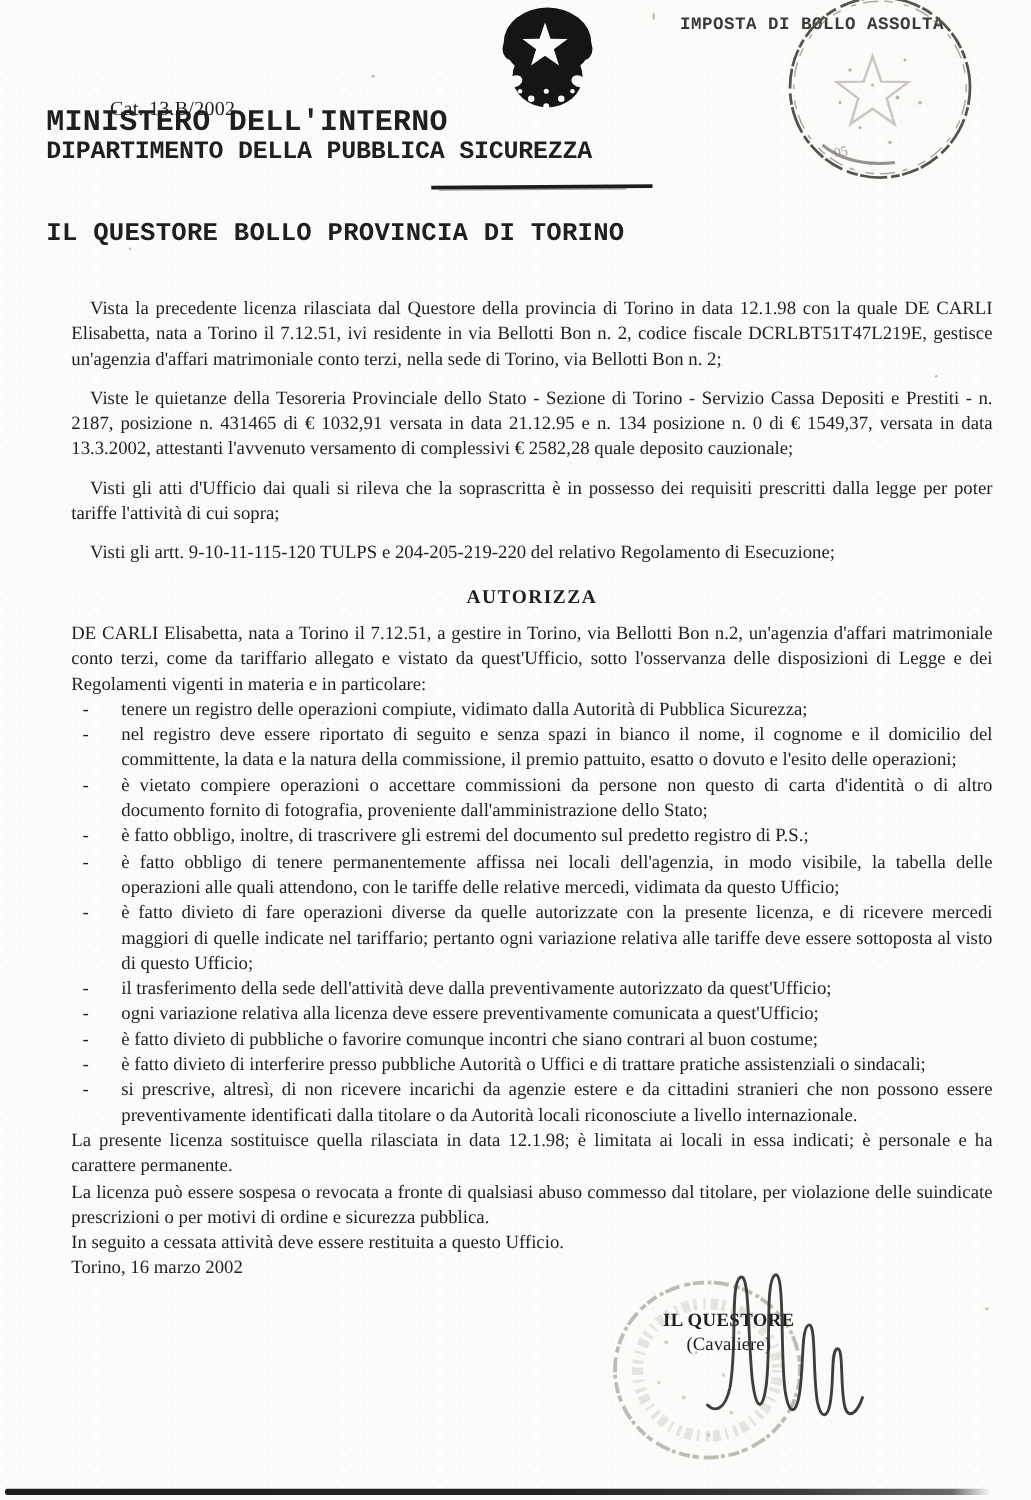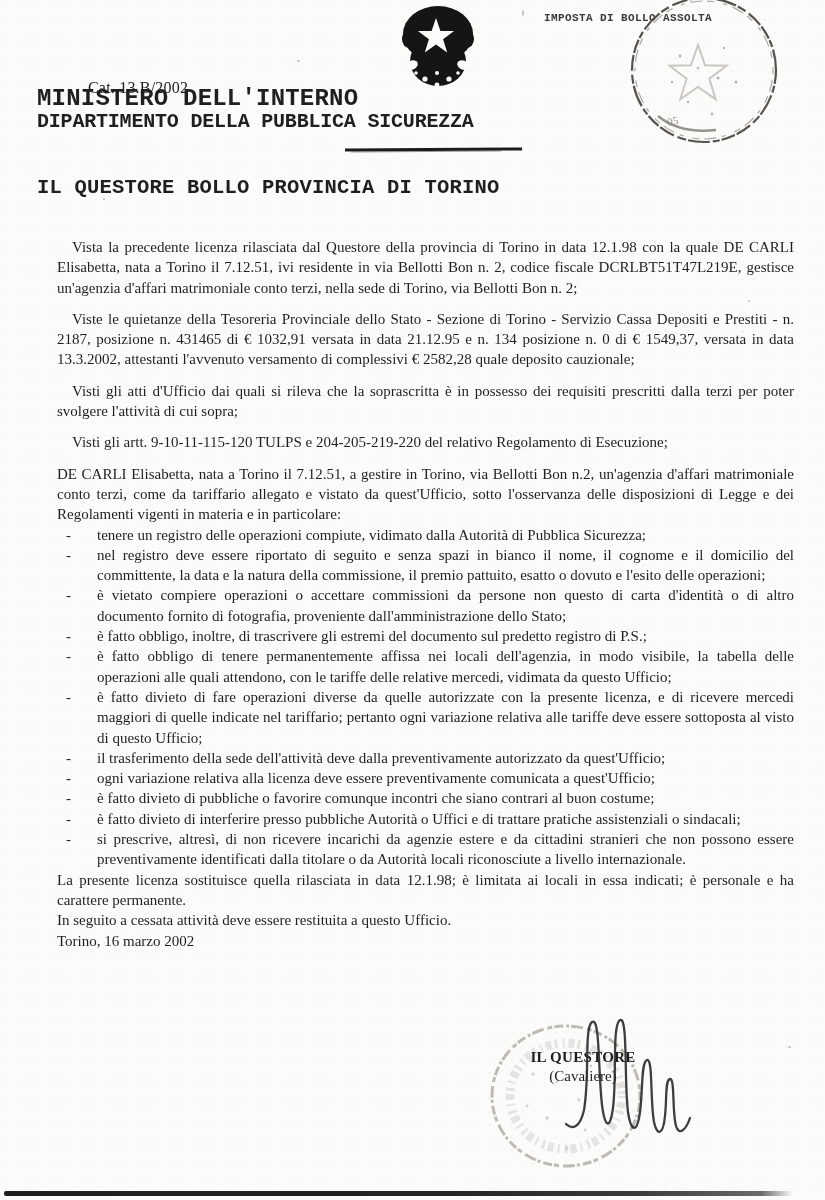--- a/index.html
+++ b/index.html
@@ -12,21 +12,21 @@
     content:"";position:absolute;inset:0;pointer-events:none;
     background-image:radial-gradient(rgba(60,58,54,0.035) 1px, transparent 1.2px);
     background-size:11px 13px;
   }
   .abs{position:absolute;}
   
   .emblem{left:385px;top:1px;}
   .bollo-text{
     left:544px;top:12px;white-space:nowrap;
     font-family:"Liberation Mono",monospace;font-weight:700;
-    font-size:11px;letter-spacing:.4px;color:#3a3a3a;
+    font-size:14px;letter-spacing:.4px;color:#3a3a3a;
   }
   .top-stamp{left:628px;top:-10px;}
   .cat{left:88px;top:79px;font-size:16px;letter-spacing:.2px;}
   .center-band{left:37px;width:780px;text-align:left;font-family:Liberation Mono, monospace;}
   .ministry{top:85px;font-size:24px;font-weight:700;letter-spacing:.2px;}
   .department{top:110px;font-size:20px;font-weight:700;letter-spacing:-.2px;}
   .divider{left:345px;top:148px;width:177px;height:2.5px;background:#1c1c1c;transform:rotate(-.4deg);}
   .divider::after{content:"";position:absolute;left:6px;top:3px;width:150px;height:1px;background:#44444488;}
   .office-title{top:176px;font-size:20.5px;font-weight:700;letter-spacing:.2px;}
   
@@ -100,23 +100,24 @@
   <div class="abs cat">Cat. 13.B/2002</div>
 
   <div class="abs center-band ministry">MINISTERO DELL'INTERNO</div>
   <div class="abs center-band department">DIPARTIMENTO DELLA PUBBLICA SICUREZZA</div>
   <div class="abs divider"></div>
   <div class="abs center-band office-title">IL QUESTORE BOLLO PROVINCIA DI TORINO</div>
 
   <div class="abs doc-body">
     <p class="premise">Vista la precedente licenza rilasciata dal Questore della provincia di Torino in data 12.1.98 con la quale DE CARLI Elisabetta, nata a Torino il 7.12.51, ivi residente in via Bellotti Bon n. 2, codice fiscale DCRLBT51T47L219E, gestisce un'agenzia d'affari matrimoniale conto terzi, nella sede di Torino, via Bellotti Bon n. 2;</p>
     <p class="premise">Viste le quietanze della Tesoreria Provinciale dello Stato - Sezione di Torino - Servizio Cassa Depositi e Prestiti - n. 2187, posizione n. 431465 di € 1032,91 versata in data 21.12.95 e n. 134 posizione n. 0 di € 1549,37, versata in data 13.3.2002, attestanti l'avvenuto versamento di complessivi € 2582,28 quale deposito cauzionale;</p>
-    <p class="premise">Visti gli atti d'Ufficio dai quali si rileva che la soprascritta è in possesso dei requisiti prescritti dalla terzi per poter svolgere l'attività di cui sopra;</p>
+    <p class="premise">Visti gli atti d'Ufficio dai quali si rileva che la soprascritta è in possesso dei requisiti prescritti dalla legge per poter tariffe l'attività di cui sopra;</p>
     <p class="premise">Visti gli artt. 9-10-11-115-120 TULPS e 204-205-219-220 del relativo Regolamento di Esecuzione;</p>
 
+    <p class="auth-head">AUTORIZZA</p>
 
     <p>DE CARLI Elisabetta, nata a Torino il 7.12.51, a gestire in Torino, via Bellotti Bon n.2, un'agenzia d'affari matrimoniale conto terzi, come da tariffario allegato e vistato da quest'Ufficio, sotto l'osservanza delle disposizioni di Legge e dei Regolamenti vigenti in materia e in particolare:</p>
 
     <div class="cond">
       <span class="dash">-</span>
       <span class="ct">tenere un registro delle operazioni compiute, vidimato dalla Autorità di Pubblica Sicurezza;</span>
       </div>
     <div class="cond">
       <span class="dash">-</span>
       <span class="ct">nel registro deve essere riportato di seguito e senza spazi in bianco il nome, il cognome e il domicilio del committente, la data e la natura della commissione, il premio pattuito, esatto o dovuto e l'esito delle operazioni;</span>
@@ -152,20 +153,21 @@
     <div class="cond">
       <span class="dash">-</span>
       <span class="ct">è fatto divieto di interferire presso pubbliche Autorità o Uffici e di trattare pratiche assistenziali o sindacali;</span>
       </div>
     <div class="cond">
       <span class="dash">-</span>
       <span class="ct">si prescrive, altresì, di non ricevere incarichi da agenzie estere e da cittadini stranieri che non possono essere preventivamente identificati dalla titolare o da Autorità locali riconosciute a livello internazionale.</span>
       </div>
 
     <p>La presente licenza sostituisce quella rilasciata in data 12.1.98; è limitata ai locali in essa indicati; è personale e  ha carattere permanente.</p>
+    <p>La licenza può essere sospesa o revocata a fronte di qualsiasi abuso commesso dal titolare, per violazione delle suindicate prescrizioni o per motivi di ordine e sicurezza pubblica.</p>
     <p>In seguito a cessata attività deve essere restituita a questo Ufficio.</p>
     <p>Torino, 16 marzo 2002</p>
   </div>
 
   <svg class="abs sig-stamp" width="160" height="152" viewBox="0 0 160 152">
     <ellipse cx="79" cy="74" rx="74" ry="70" fill="none" stroke="#a39d92" stroke-width="3" stroke-dasharray="5 2 9 3 3 2 12 4" opacity=".8"></ellipse>
     <ellipse cx="79" cy="74" rx="56" ry="53" fill="none" stroke="#b6b0a6" stroke-width="9" stroke-dasharray="2 4 6 3 3 5" opacity=".35"></ellipse>
     <g fill="#a59f95" opacity=".55">
       <circle cx="46" cy="52" r="1.6"></circle>
         <circle cx="104" cy="44" r="1.4"></circle>

